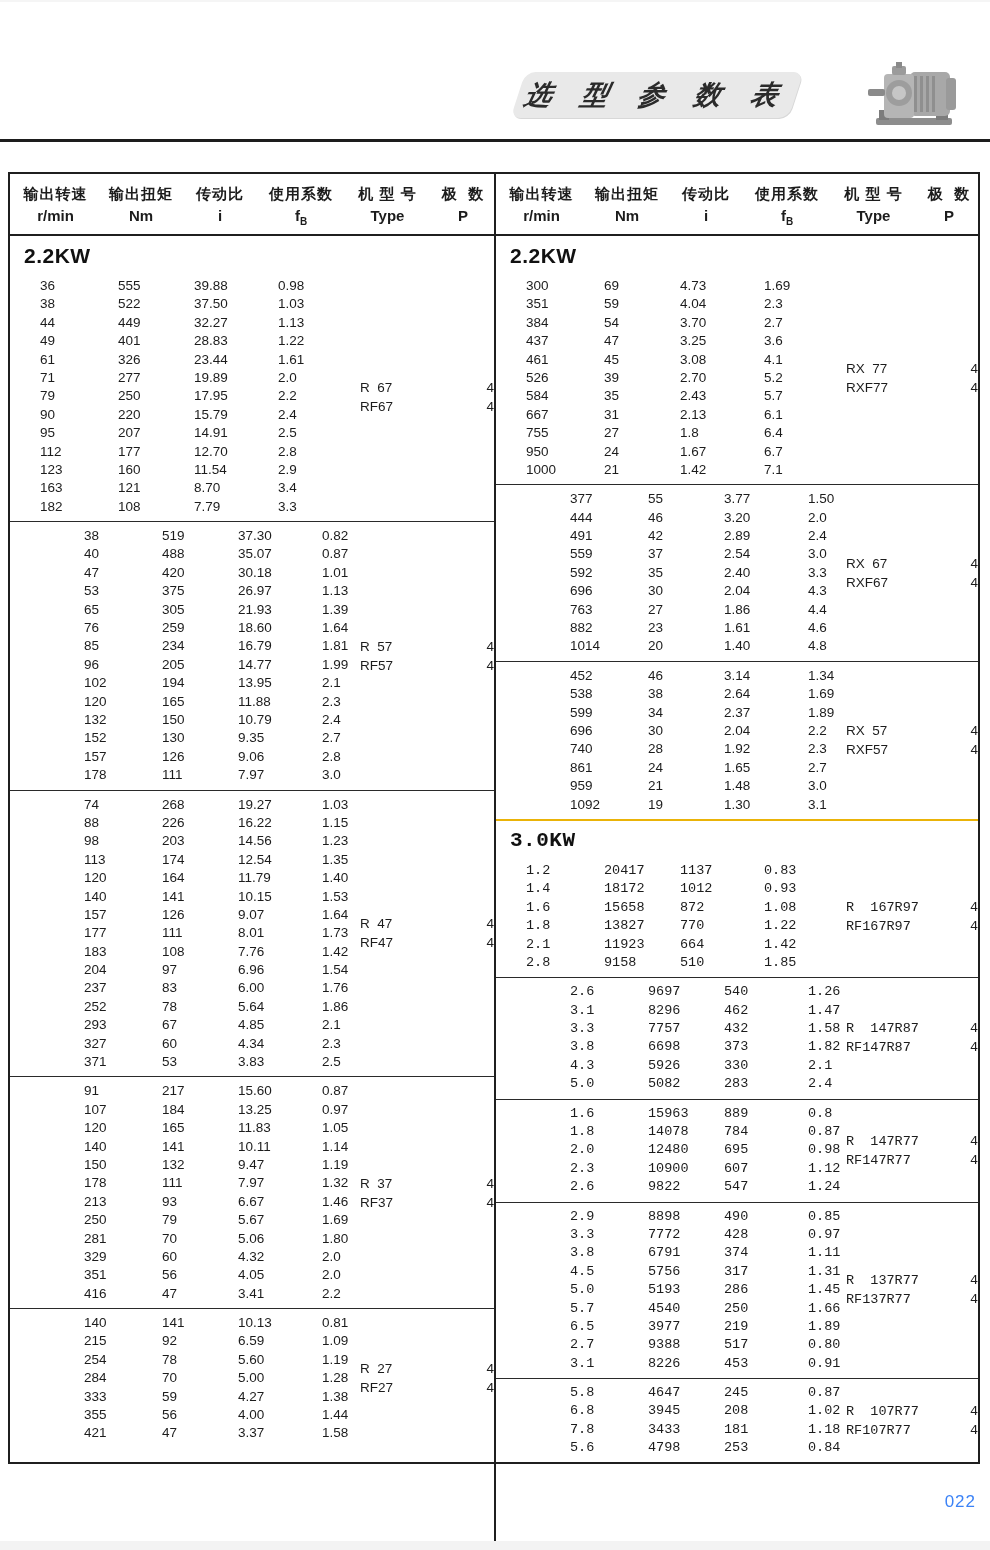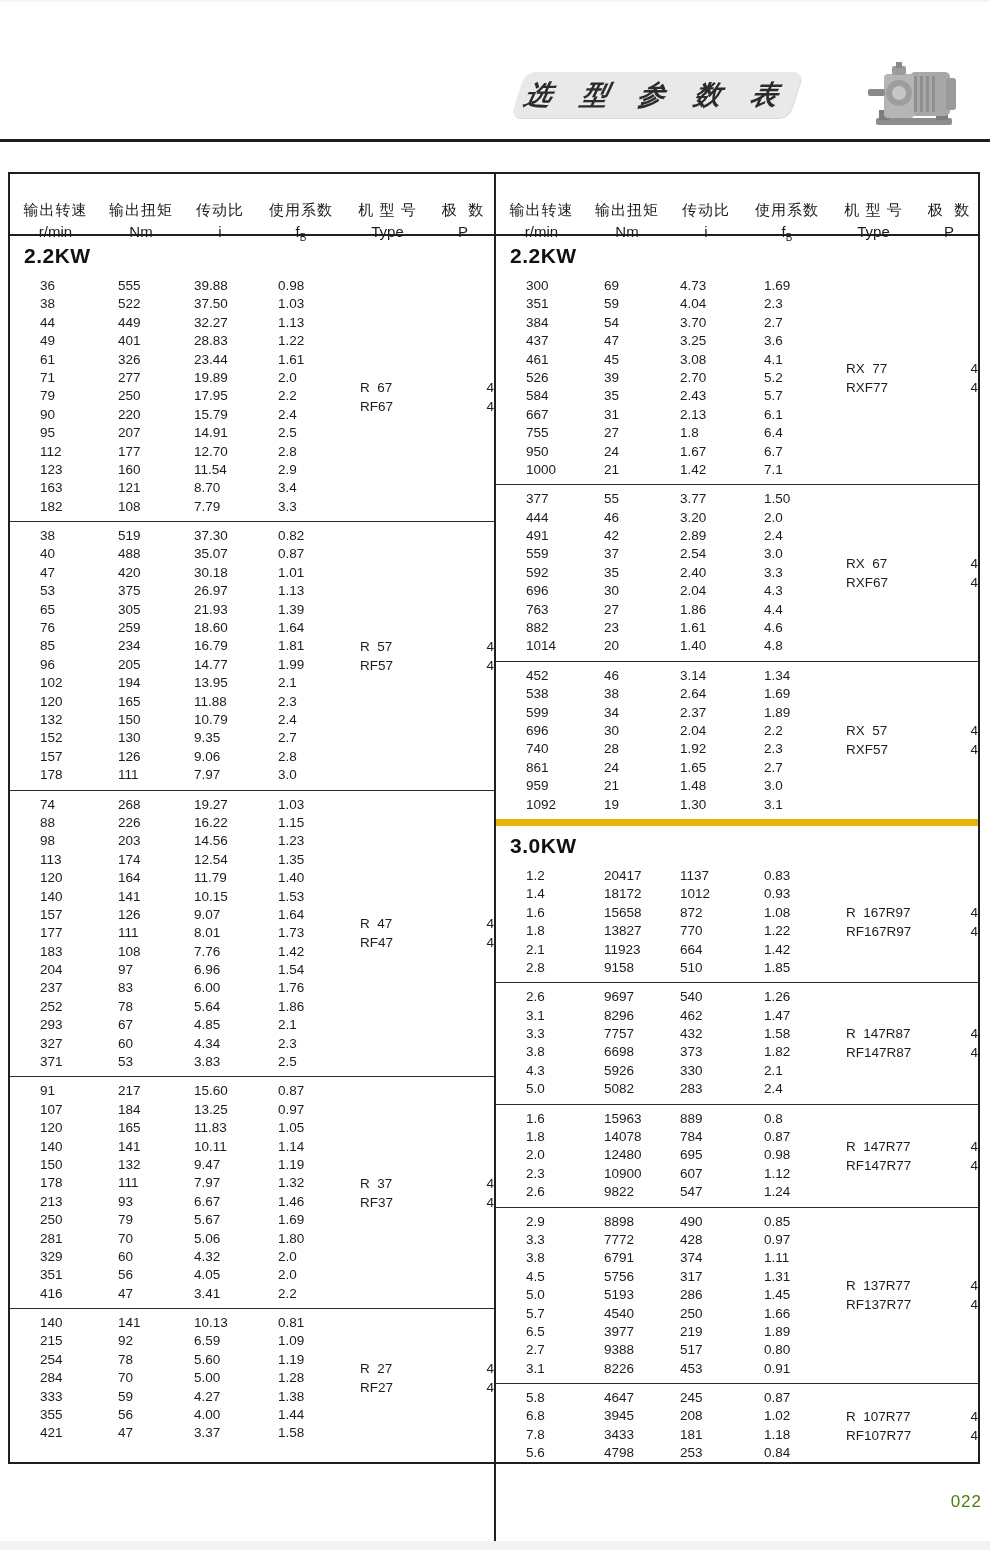--- a/index.html
+++ b/index.html
@@ -15,46 +15,46 @@
                box-shadow:1px 1px 0 #d8d8d8;}
   .title-badge .txt{transform:skewX(6deg);font-style:italic;font-weight:bold;
                font-size:27px;letter-spacing:11px;color:#2b2b2b;white-space:pre;}
   .motor{position:absolute;left:866px;top:60px;}
   .rule{position:absolute;left:0;top:139px;width:990px;height:3px;background:#1d1d1d;}
 
   
   .big-table{position:absolute;left:8px;top:172px;width:972px;height:1292px;
              border:2px solid #1f1f1f;box-sizing:border-box;}
   .thead{display:flex;height:62px;border-bottom:2px solid #1f1f1f;box-sizing:border-box;}
-  .thead .hhalf{width:486px;box-sizing:border-box;padding-top:25px;}
+  .thead .hhalf{width:486px;box-sizing:border-box;padding-top:9px;font-weight:bold;}
   .thead .hhalf + .hhalf{border-left:2px solid #1f1f1f;}
   .hgrid{display:grid;grid-template-columns:91px 80px 78px 84px 89px 62px;}
   .hc{text-align:center;}
   .hc .zh{font-size:15px;letter-spacing:1px;white-space:pre;line-height:22px;}
   .hc .en{font-size:15px;line-height:22px;}
   .hc .en sub{font-size:10px;}
 
   .tbody{display:flex;height:1408px;overflow:hidden;}
   .half{width:486px;box-sizing:border-box;overflow:hidden;}
   .half + .half{border-left:2px solid #1f1f1f;}
 
-  .section:not(:first-child){border-top:7px solid #eab308;}
+  .section:not(:first-child){border-top:2px solid #eab308;font-family:Liberation Mono, monospace;}
   .power{font-weight:bold;font-size:21px;padding:7px 0 4px 14px;line-height:25px;
          letter-spacing:0.5px;color:#111;}
   .block{position:relative;padding:5px 0;}
-  .block.sep{border-top:1px solid #2a2a2a;}
+  .block.sep{border-top:1px solid #2a2a2a;padding-left:44px;}
   .data-row{display:grid;grid-template-columns:78px 76px 84px 120px;padding-left:30px;
             height:18.4px;font-size:13.5px;line-height:18.4px;}
   .cell{text-align:left;}
   .types{position:absolute;left:350px;right:0;top:50%;transform:translateY(-50%);}
   .type-row{display:flex;height:19px;font-size:13.5px;line-height:19px;justify-content:space-between;}
   .tlabel{min-width:102px;white-space:pre;}
   .tpoles{white-space:pre;}
 
-  .page-num{position:absolute;top:1492px;right:8px;font-size:17px;letter-spacing:1px;color:#4d7c0f;}
+  .page-num{position:absolute;top:1492px;right:14px;font-size:17px;letter-spacing:1px;color:#3b82f6;}
 </style>
 </head>
 <body>
 
 <div class="page">
   <div class="top-edge"></div>
 
   <div class="title-badge">
     <span class="txt">选 型 参 数 表</span>
   </div>

